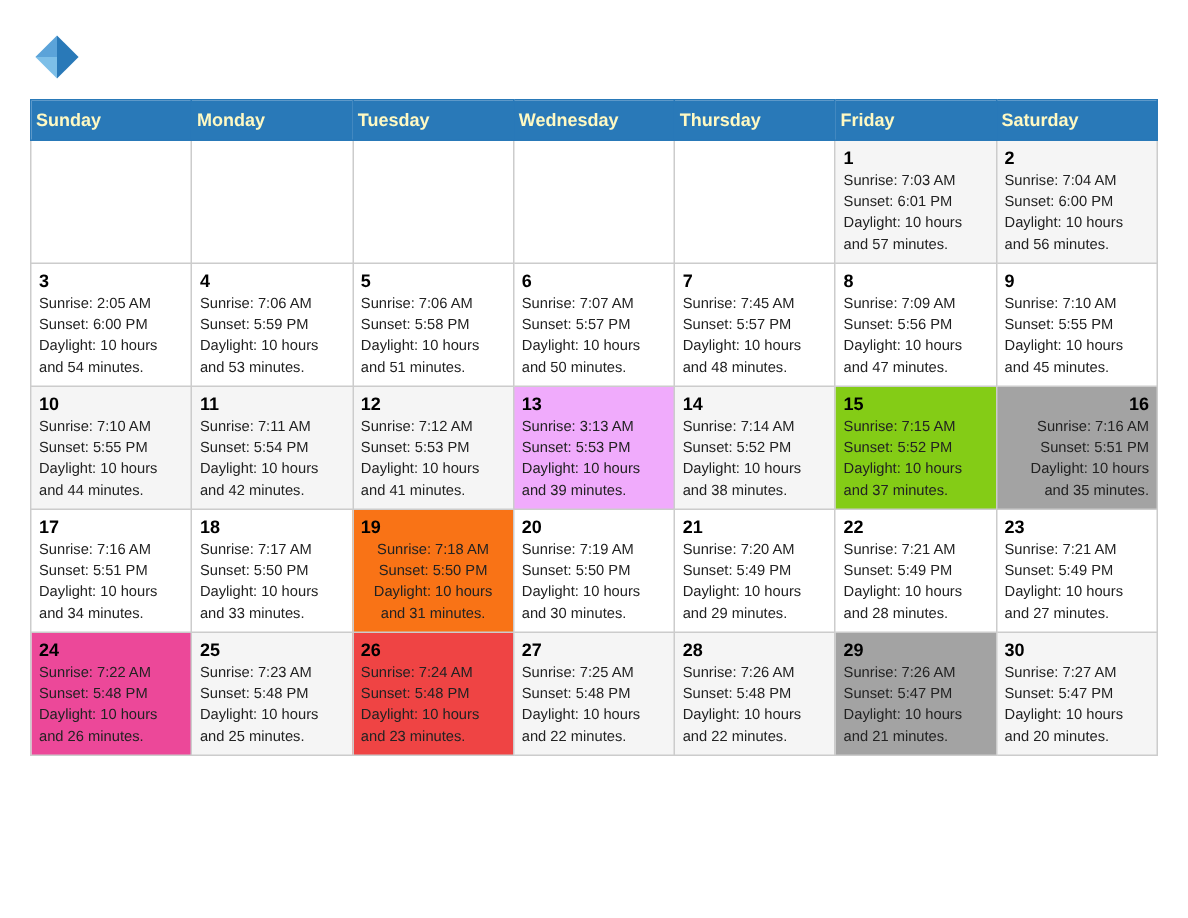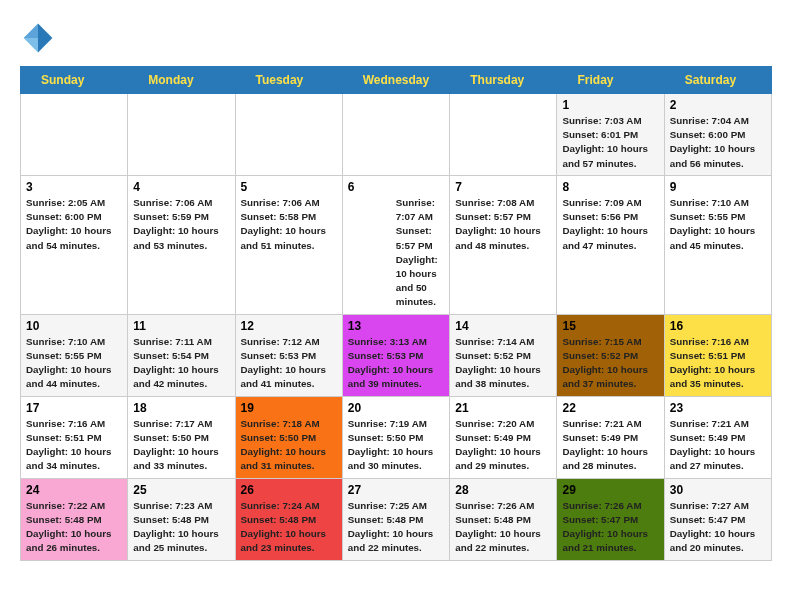--- a/index.html
+++ b/index.html
@@ -56,23 +56,23 @@
       font-size: 16px;
       color: #555;
     }
     .calendar {
       width: 100%;
       border-collapse: collapse;
       font-size: 10.5px;
     }
     .calendar thead th {
       background: #2979b8;
-      color: #fde047;
+      color: #fef9c3;
       text-align: left;
-      padding: 6px 20px;
+      padding: 6px 3px;
       font-size: 12px;
       font-weight: bold;
       border: 1px solid #2979b8;
     }
     .calendar tbody td {
       border: 1px solid #ccc;
       vertical-align: top;
       padding: 4px 5px;
       width: calc(100% / 7);
       height: 82px;
@@ -87,21 +87,20 @@
     .day-num {
       font-weight: bold;
       font-size: 12px;
       display: block;
       margin-bottom: 2px;
     }
     .day-info {
       font-size: 9.8px;
       line-height: 1.45;
       color: #222;
-      font-weight: bold;
     }
     .empty-cell {
       background: #fff !important;
     }
   </style>
 </head>
 <body>
 
 <div class="page">
   <div class="header">
@@ -169,27 +168,27 @@
 Daylight: 10 hours and 53 minutes.</div>
           </td>
           <td style="background: rgb(255, 255, 255);">
             <span class="day-num">5</span>
             <div class="day-info" style="white-space: pre-line;">Sunrise: 7:06 AM
 Sunset: 5:58 PM
 Daylight: 10 hours and 51 minutes.</div>
           </td>
           <td style="background: rgb(255, 255, 255);">
             <span class="day-num">6</span>
-            <div class="day-info" style="white-space: pre-line; margin-left: 48px;">Sunrise: 7:07 AM
+            <div class="day-info" style="white-space: pre-line;">Sunrise: 7:07 AM
 Sunset: 5:57 PM
 Daylight: 10 hours and 50 minutes.</div>
           </td>
           <td style="background: rgb(255, 255, 255);">
             <span class="day-num">7</span>
-            <div class="day-info" style="white-space: pre-line;">Sunrise: 7:08 AM
+            <div class="day-info" style="white-space: pre-line;">Sunrise: 7:45 AM
 Sunset: 5:57 PM
 Daylight: 10 hours and 48 minutes.</div>
           </td>
           <td style="background: rgb(255, 255, 255);">
             <span class="day-num">8</span>
             <div class="day-info" style="white-space: pre-line;">Sunrise: 7:09 AM
 Sunset: 5:56 PM
 Daylight: 10 hours and 47 minutes.</div>
           </td>
           <td style="background: rgb(255, 255, 255);">
@@ -211,39 +210,39 @@
             <div class="day-info" style="white-space: pre-line;">Sunrise: 7:11 AM
 Sunset: 5:54 PM
 Daylight: 10 hours and 42 minutes.</div>
           </td>
           <td style="background: rgb(245, 245, 245);">
             <span class="day-num">12</span>
             <div class="day-info" style="white-space: pre-line;">Sunrise: 7:12 AM
 Sunset: 5:53 PM
 Daylight: 10 hours and 41 minutes.</div>
           </td>
-          <td style="background: #d946ef;">
+          <td style="background: #f0abfc;">
             <span class="day-num">13</span>
             <div class="day-info" style="white-space: pre-line;">Sunrise: 3:13 AM
 Sunset: 5:53 PM
 Daylight: 10 hours and 39 minutes.</div>
           </td>
           <td style="background: rgb(245, 245, 245);">
             <span class="day-num">14</span>
             <div class="day-info" style="white-space: pre-line;">Sunrise: 7:14 AM
 Sunset: 5:52 PM
 Daylight: 10 hours and 38 minutes.</div>
           </td>
-          <td style="background: #a16207;">
+          <td style="background: #84cc16;">
             <span class="day-num">15</span>
             <div class="day-info" style="white-space: pre-line;">Sunrise: 7:15 AM
 Sunset: 5:52 PM
 Daylight: 10 hours and 37 minutes.</div>
           </td>
-          <td style="background: #fde047;">
+          <td style="background: #a3a3a3; text-align: right;">
             <span class="day-num">16</span>
             <div class="day-info" style="white-space: pre-line;">Sunrise: 7:16 AM
 Sunset: 5:51 PM
 Daylight: 10 hours and 35 minutes.</div>
           </td>
         </tr>
         <tr>
           <td style="background: rgb(255, 255, 255);">
             <span class="day-num">17</span>
             <div class="day-info" style="white-space: pre-line;">Sunrise: 7:16 AM
@@ -251,21 +250,21 @@
 Daylight: 10 hours and 34 minutes.</div>
           </td>
           <td style="background: rgb(255, 255, 255);">
             <span class="day-num">18</span>
             <div class="day-info" style="white-space: pre-line;">Sunrise: 7:17 AM
 Sunset: 5:50 PM
 Daylight: 10 hours and 33 minutes.</div>
           </td>
           <td style="background: #f97316;">
             <span class="day-num">19</span>
-            <div class="day-info" style="white-space: pre-line;">Sunrise: 7:18 AM
+            <div class="day-info" style="white-space: pre-line; text-align: center;">Sunrise: 7:18 AM
 Sunset: 5:50 PM
 Daylight: 10 hours and 31 minutes.</div>
           </td>
           <td style="background: rgb(255, 255, 255);">
             <span class="day-num">20</span>
             <div class="day-info" style="white-space: pre-line;">Sunrise: 7:19 AM
 Sunset: 5:50 PM
 Daylight: 10 hours and 30 minutes.</div>
           </td>
           <td style="background: rgb(255, 255, 255);">
@@ -281,21 +280,21 @@
 Daylight: 10 hours and 28 minutes.</div>
           </td>
           <td style="background: rgb(255, 255, 255);">
             <span class="day-num">23</span>
             <div class="day-info" style="white-space: pre-line;">Sunrise: 7:21 AM
 Sunset: 5:49 PM
 Daylight: 10 hours and 27 minutes.</div>
           </td>
         </tr>
         <tr>
-          <td style="background: #f9a8d4;">
+          <td style="background: #ec4899;">
             <span class="day-num">24</span>
             <div class="day-info" style="white-space: pre-line;">Sunrise: 7:22 AM
 Sunset: 5:48 PM
 Daylight: 10 hours and 26 minutes.</div>
           </td>
           <td style="background: rgb(245, 245, 245);">
             <span class="day-num">25</span>
             <div class="day-info" style="white-space: pre-line;">Sunrise: 7:23 AM
 Sunset: 5:48 PM
 Daylight: 10 hours and 25 minutes.</div>
@@ -311,21 +310,21 @@
             <div class="day-info" style="white-space: pre-line;">Sunrise: 7:25 AM
 Sunset: 5:48 PM
 Daylight: 10 hours and 22 minutes.</div>
           </td>
           <td style="background: rgb(245, 245, 245);">
             <span class="day-num">28</span>
             <div class="day-info" style="white-space: pre-line;">Sunrise: 7:26 AM
 Sunset: 5:48 PM
 Daylight: 10 hours and 22 minutes.</div>
           </td>
-          <td style="background: #4d7c0f;">
+          <td style="background: #a3a3a3;">
             <span class="day-num">29</span>
             <div class="day-info" style="white-space: pre-line;">Sunrise: 7:26 AM
 Sunset: 5:47 PM
 Daylight: 10 hours and 21 minutes.</div>
           </td>
           <td style="background: rgb(245, 245, 245);">
             <span class="day-num">30</span>
             <div class="day-info" style="white-space: pre-line;">Sunrise: 7:27 AM
 Sunset: 5:47 PM
 Daylight: 10 hours and 20 minutes.</div>

